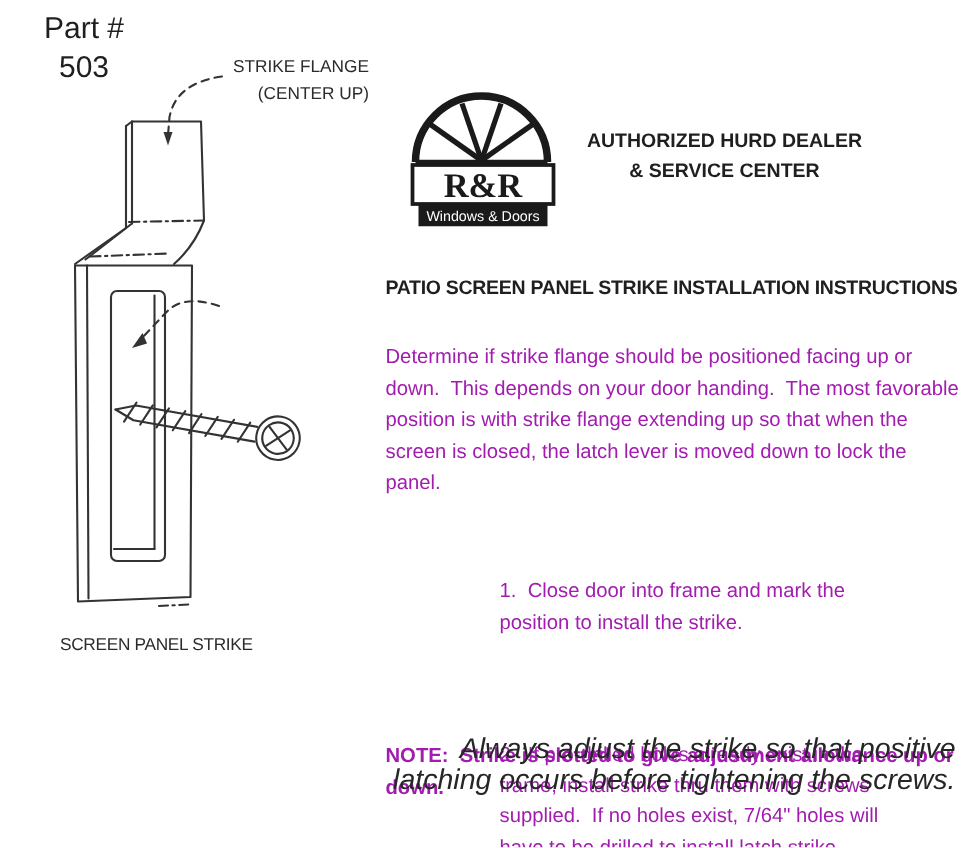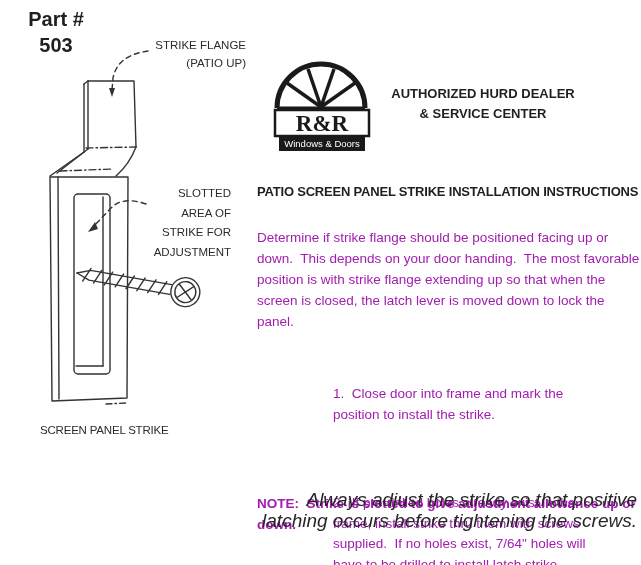--- a/index.html
+++ b/index.html
@@ -1,21 +1,21 @@
 <!DOCTYPE html>
 <html><head>
 <meta charset="utf-8">
 <style>
   html,body{margin:0;padding:0;background:#fff;}
   .page{
     position:relative;width:641px;height:565px;background:#ffffff;overflow:hidden;
     font-family:"Liberation Sans", sans-serif;color:#1f1f1f;
   }
   .abs{position:absolute;}
-  .part-block{left:18px;top:6px;width:76px;text-align:center;font-weight:bold;
+  .part-block{left:18px;top:6px;width:76px;text-align:center;font-weight:normal;
     font-size:20px;line-height:26px;}
   .diag-label{font-size:11.5px;line-height:18px;text-align:right;color:#2b2b2b;}
   .flange-label{left:130px;top:36px;width:116px;}
   .slot-label{left:141px;top:184px;width:90px;line-height:19.5px;}
   .caption{left:40px;top:424px;font-size:11.5px;letter-spacing:-0.2px;color:#2b2b2b;}
   .dealer{left:382px;top:84px;width:202px;text-align:center;font-weight:bold;
     font-size:13px;line-height:20px;}
   .heading{left:257px;top:184px;font-weight:bold;font-size:13px;letter-spacing:-0.2px;
     white-space:nowrap;}
   .body-text{font-size:13.5px;line-height:21px;white-space:pre-wrap;color:#a21caf;}
@@ -81,27 +81,21 @@
     </g>
   </svg>
 
   <div class="abs part-block">
     <div>Part #</div>
     <div>503</div>
   </div>
 
   <div class="abs diag-label flange-label">
     <div>STRIKE FLANGE</div>
-    <div>(PATIO UP)</div>
-  </div>
-  <div class="abs diag-label slot-label">
-    <div>SLOTTED</div>
-    <div>AREA OF</div>
-    <div>STRIKE FOR</div>
-    <div>ADJUSTMENT</div>
+    <div>(CENTER UP)</div>
   </div>
   <div class="abs caption">SCREEN PANEL STRIKE</div>
 
   <svg class="abs" style="left:270px;top:61px;" width="104" height="90" viewBox="0 0 104 90">
     <g stroke="#1a1a1a" fill="none" stroke-linecap="butt">
       <path d="M7,47 A44,44 0 0 1 95,47" stroke-width="5"></path>
       <path d="M7,47 L95,47" stroke-width="3"></path>
       <path d="M51,46 L85,22" stroke-width="3.5"></path>
       <path d="M51,46 L64,8" stroke-width="3.5"></path>
       <path d="M51,46 L38,8" stroke-width="3.5"></path>

